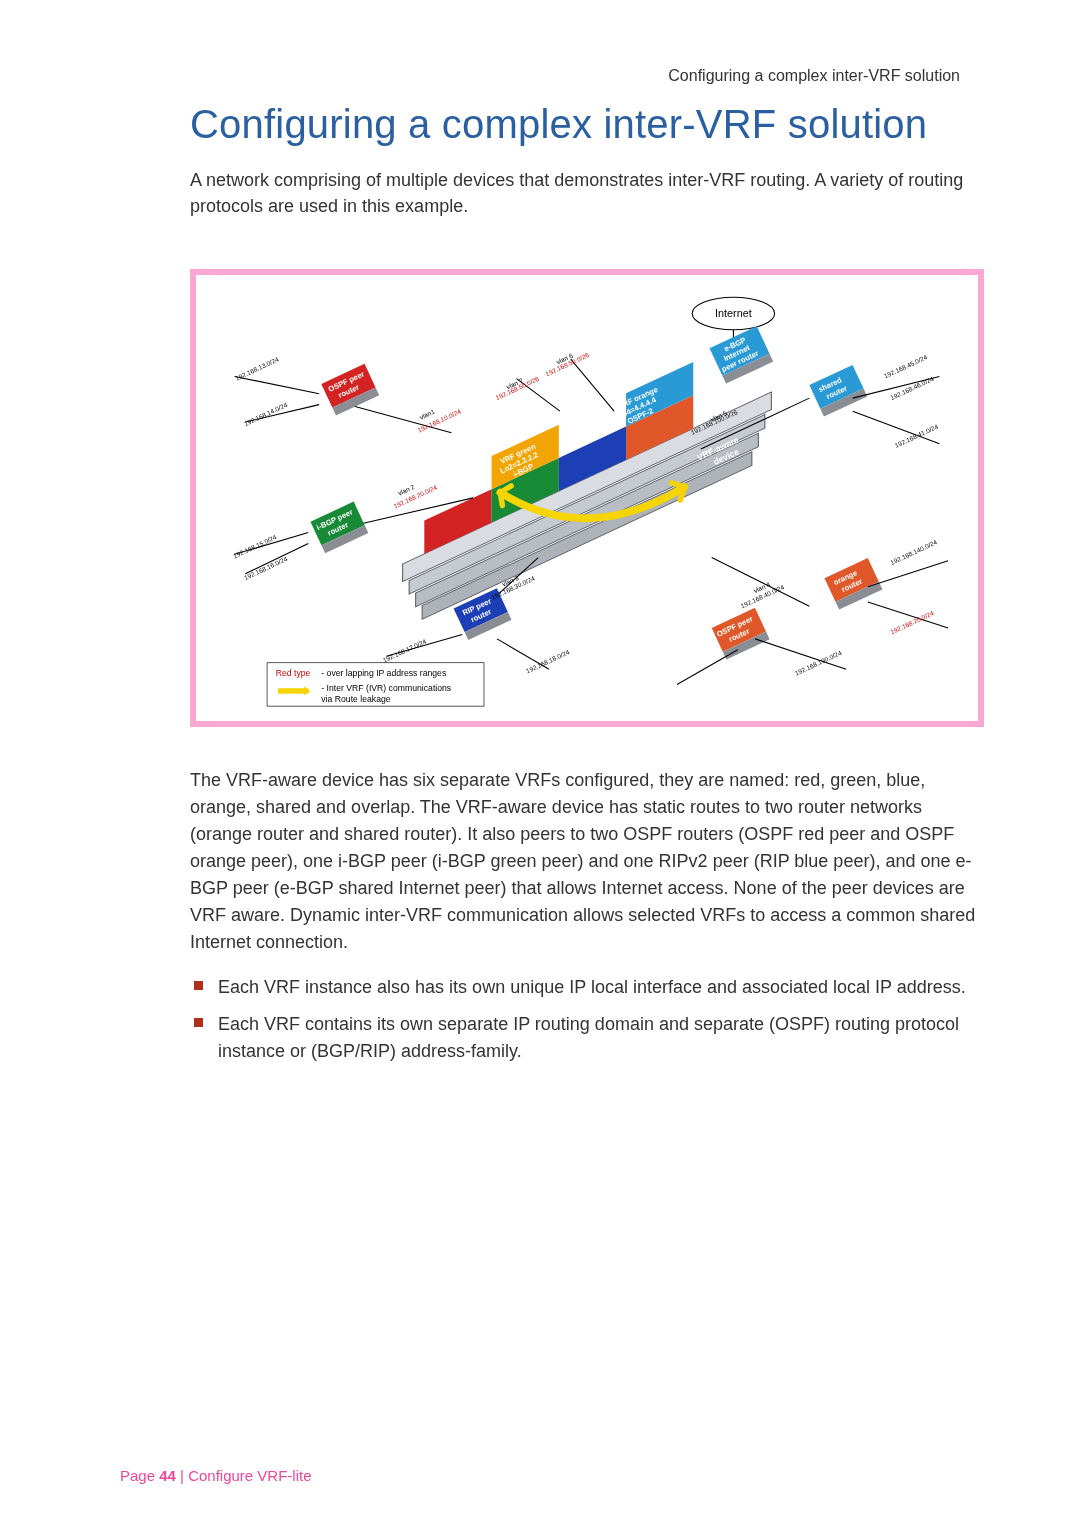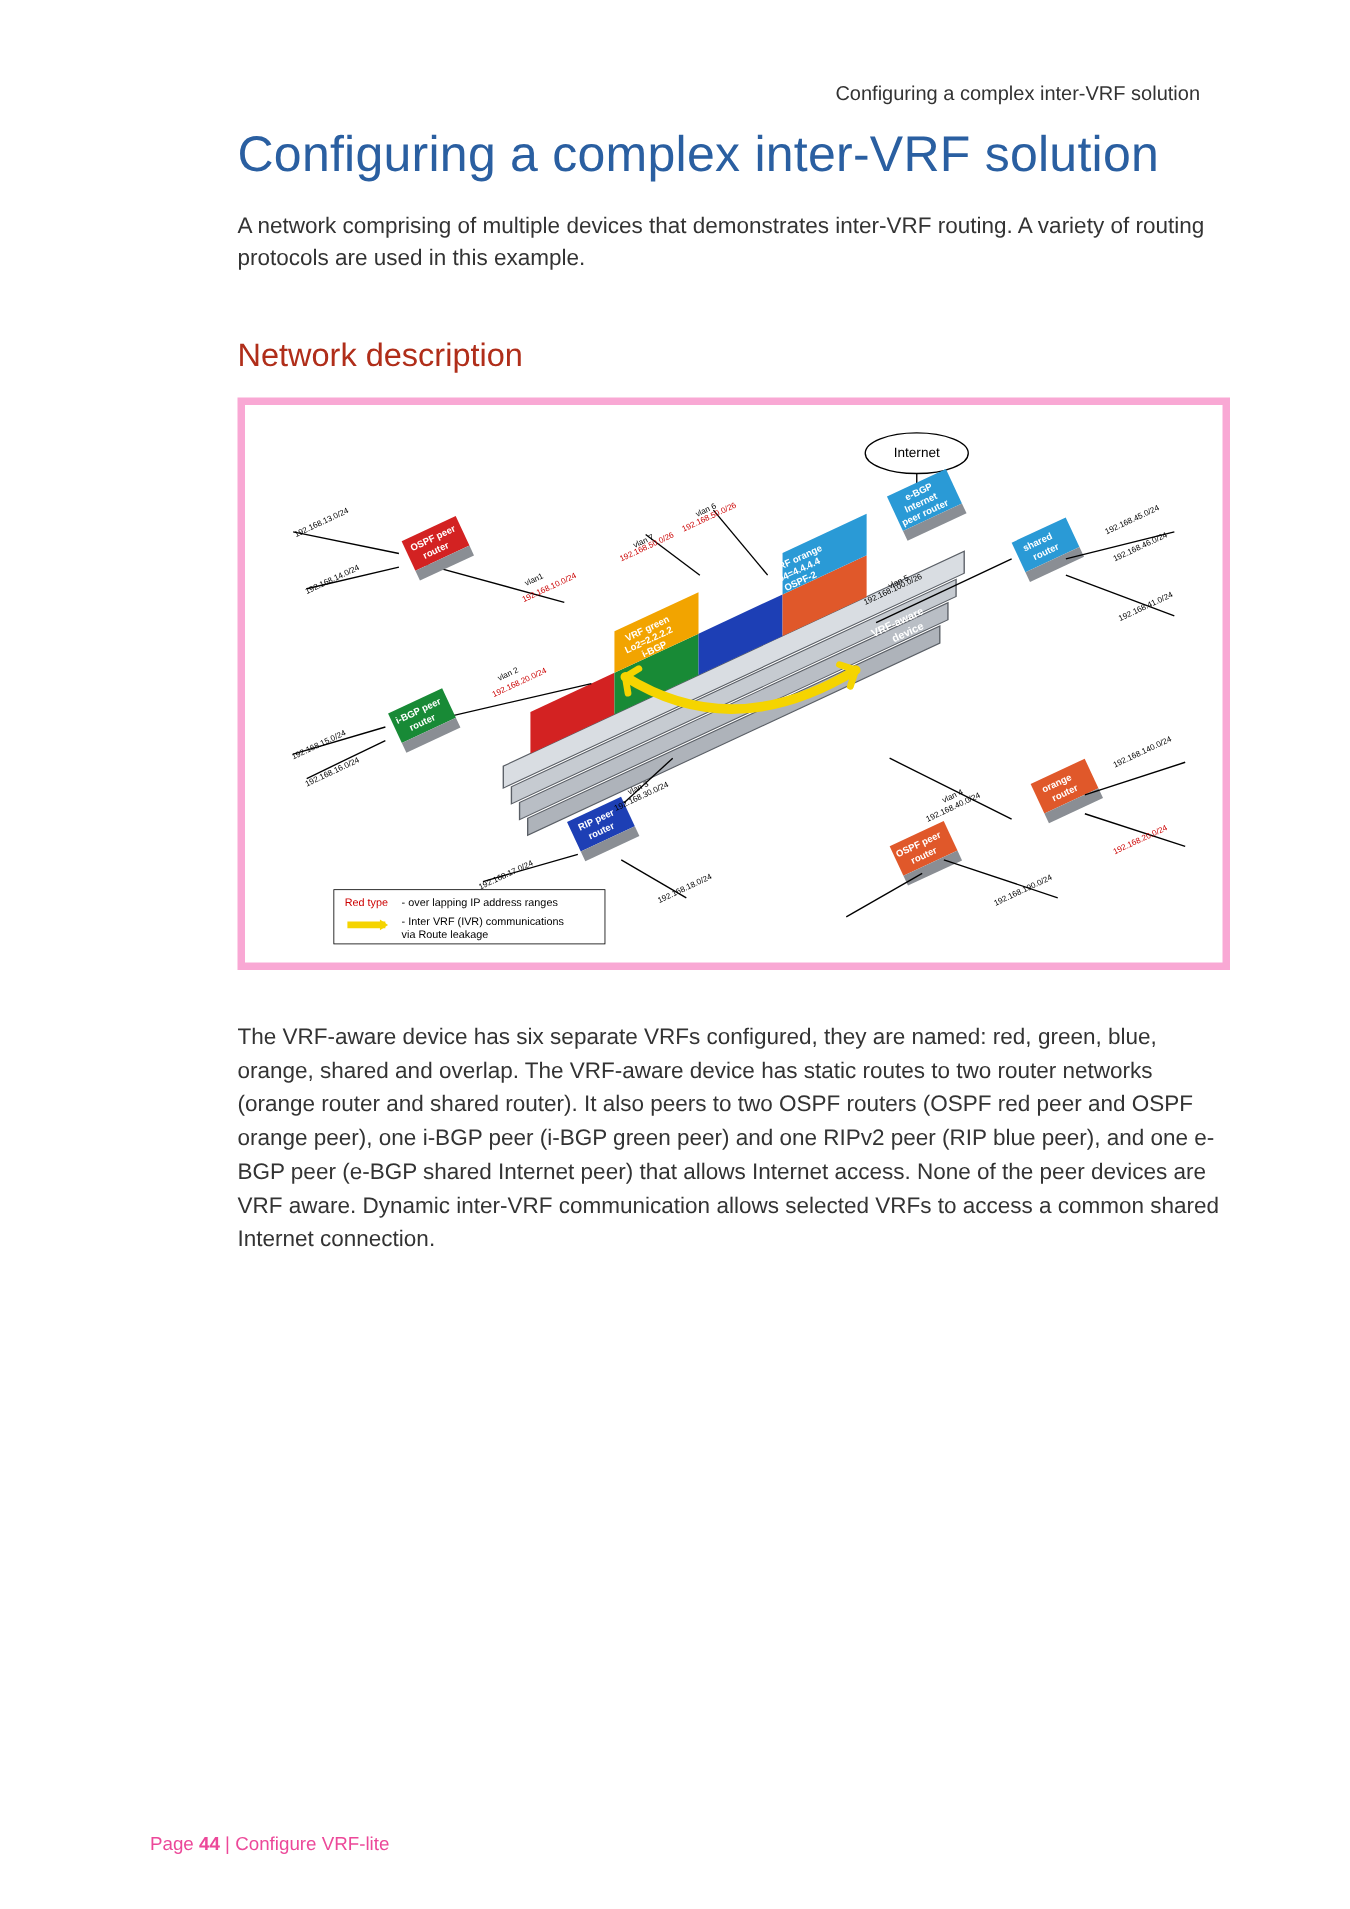--- a/index.html
+++ b/index.html
@@ -32,21 +32,20 @@
 </style>
 </head>
 <body>
 
 <div class="page">
   <div class="running-head">Configuring a complex inter-VRF solution</div>
 
   <h1>Configuring a complex inter-VRF solution</h1>
   <p class="intro">A network comprising of multiple devices that demonstrates inter-VRF routing. A variety of routing protocols are used in this example.</p>
 
-  <h2>Network description</h2>
 
   <div class="diagram">
     <svg viewBox="0 0 710 400">
 
       <g>
         <ellipse cx="490" cy="30" rx="38" ry="15" fill="#fff" stroke="#000" stroke-width="1"></ellipse>
         <text class="inet" x="490" y="33" text-anchor="middle">Internet</text>
         <line x1="490" y1="45" x2="490" y2="70" stroke="#000"></line>
       </g>
 
@@ -213,20 +212,22 @@
           </g>
         <text class="leg" x="50" y="26">- Inter VRF (IVR) communications</text>
         <text class="leg" x="50" y="36">  via Route leakage</text>
       </g>
     </svg>
   </div>
 
   <div class="body">
     <p>The VRF-aware device has six separate VRFs configured, they are named: red, green, blue, orange, shared and overlap. The VRF-aware device has static routes to two router networks (orange router and shared router). It also peers to two OSPF routers (OSPF red peer and OSPF orange peer), one i-BGP peer (i-BGP green peer) and one RIPv2 peer (RIP blue peer), and one e-BGP peer (e-BGP shared Internet peer) that allows Internet access. None of the peer devices are VRF aware. Dynamic inter-VRF communication allows selected VRFs to access a common shared Internet connection.</p>
     <ul class="bullets">
+      <li>Each VRF instance also has its own unique IP local interface and associated local IP address.</li>
+      <li>Each VRF contains its own separate IP routing domain and separate (OSPF) routing protocol instance or (BGP/RIP) address-family.</li>
     </ul>
   </div>
 
   <div class="footer">
     <span>Page</span>
     <b>44</b>
     <span>|</span>
     <span>Configure VRF-lite</span>
   </div>
 </div>

